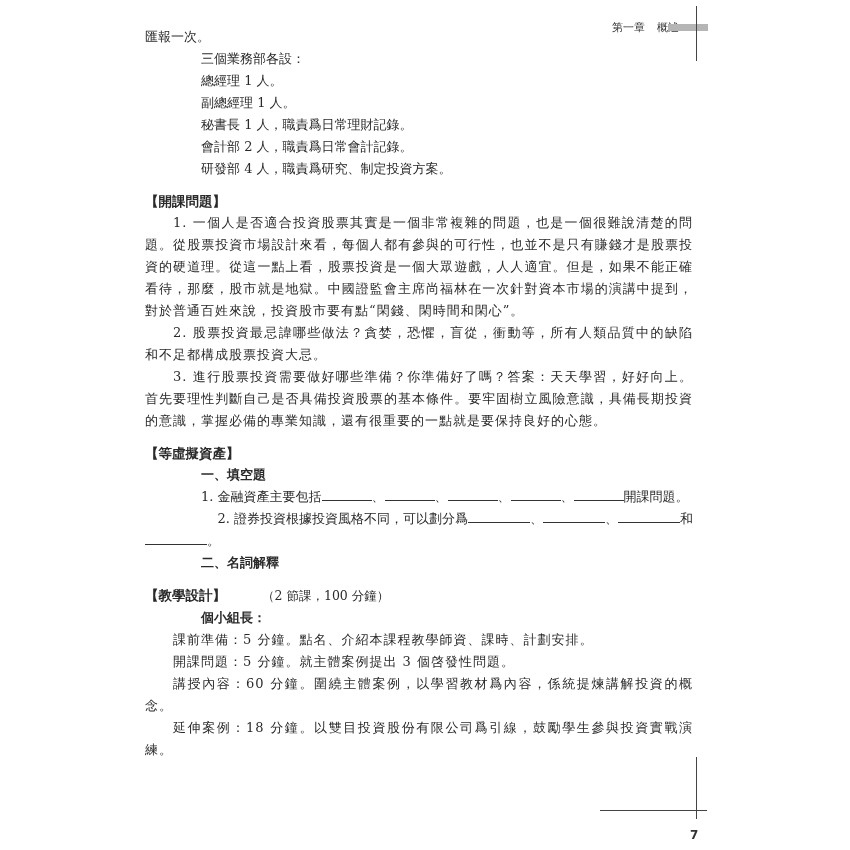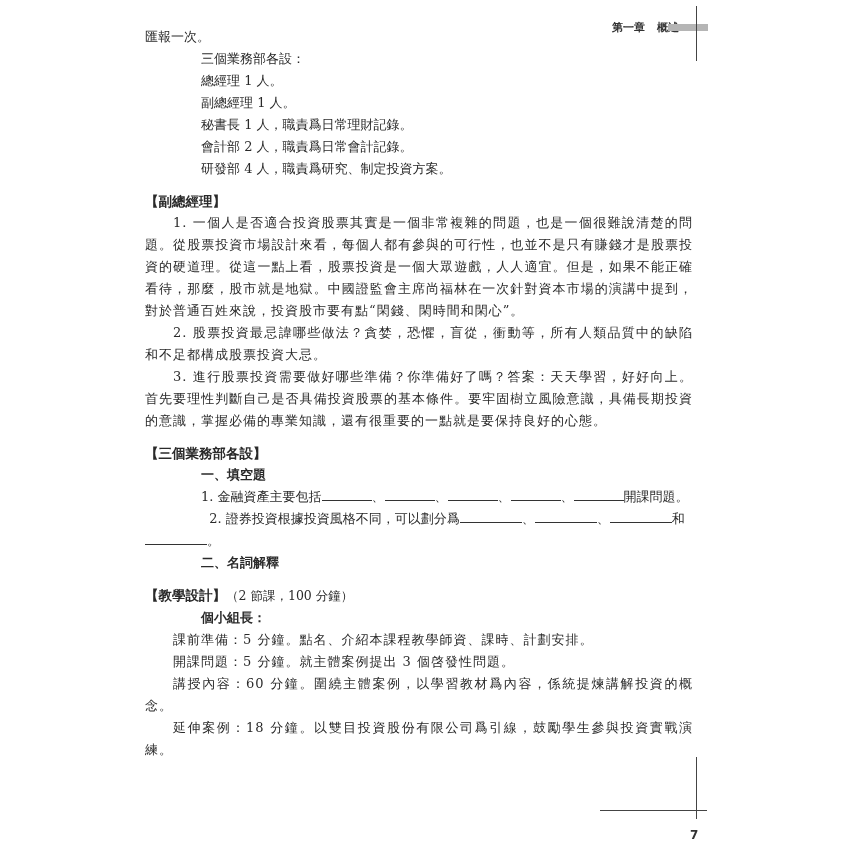--- a/index.html
+++ b/index.html
@@ -2,37 +2,37 @@
 <html><head>
   <meta charset="utf-8">
   <style>
     html, body { margin: 0; padding: 0; }
     body {
       width: 850px; height: 850px; background: #ffffff; position: relative; overflow: hidden;
       font-family: "DejaVu Serif", "Liberation Serif", serif; color: #2a2a2a;
     }
     .running-head {
       position: absolute; top: 20px; left: 612px; display: flex; align-items: flex-start;
-      font-family: "DejaVu Sans", "Liberation Sans", sans-serif; font-size: 11px; font-weight: bold; color: #333;
+      font-family: "DejaVu Sans", "Liberation Sans", sans-serif; font-size: 11px; font-weight: normal; color: #333;
     }
     .running-head .sep { width: 12px; }
     .head-bar { position: absolute; top: 24px; left: 668px; width: 40px; height: 7px; background: #b5b5b5; }
     .head-vline { position: absolute; top: 6px; left: 696px; width: 1px; height: 55px; background: #444; }
     .foot-vline { position: absolute; top: 757px; left: 696px; width: 1px; height: 62px; background: #444; }
     .foot-hline { position: absolute; top: 810px; left: 600px; width: 107px; height: 1px; background: #444; }
     .page-number {
       position: absolute; top: 828px; left: 690px; font-family: "DejaVu Sans", "Liberation Sans", sans-serif;
       font-size: 12px; font-weight: bold; color: #333;
     }
     .body-text { position: absolute; left: 173px; top: 26px; width: 520px; font-size: 13px; line-height: 22px; }
     .line { white-space: nowrap; }
     .ind1 { padding-left: 28px; }
     .para { text-indent: 28px; text-align: justify; letter-spacing: 1px; }
     .heading { font-weight: bold; font-family: "DejaVu Sans", "Liberation Sans", sans-serif; font-size: 13.5px; margin-top: 10px; }
-    .heading .sub { font-weight: normal; font-family: "DejaVu Serif", "Liberation Serif", serif; font-size: 12.5px; }
+    .heading .sub { font-weight: normal; font-family: "DejaVu Serif", "Liberation Serif", serif; font-size: 12.5px; margin-left: 36px; }
     .subhead { padding-left: 28px; font-weight: bold; }
     .blank { display: inline-block; border-bottom: 1px solid #333; height: 14px; vertical-align: baseline; }
     .b1 { width: 50px; } .b2 { width: 62px; }
   </style>
 </head>
 <body>
 
 <div class="running-head">
   <span>第一章</span>
   <span class="sep"></span>
@@ -46,33 +46,33 @@
 
 <div class="body-text">
   <div class="line" style="margin-left:-28px;">匯報一次。</div>
   <div class="line ind1">三個業務部各設：</div>
   <div class="line ind1">總經理 1 人。</div>
   <div class="line ind1">副總經理 1 人。</div>
   <div class="line ind1">秘書長 1 人，職責爲日常理財記錄。</div>
   <div class="line ind1">會計部 2 人，職責爲日常會計記錄。</div>
   <div class="line ind1">研發部 4 人，職責爲研究、制定投資方案。</div>
 
-  <div class="heading" style="margin-left:-28px;">【副總經理】</div>
+  <div class="heading" style="margin-left:-28px;">【開課問題】</div>
   <div style="margin-left:-28px;">
     <div class="para">1. 一個人是否適合投資股票其實是一個非常複雜的問題，也是一個很難說清楚的問題。從股票投資市場設計來看，每個人都有參與的可行性，也並不是只有賺錢才是股票投資的硬道理。從這一點上看，股票投資是一個大眾遊戲，人人適宜。但是，如果不能正確看待，那麼，股市就是地獄。中國證監會主席尚福林在一次針對資本市場的演講中提到，對於普通百姓來說，投資股市要有點“閑錢、閑時間和閑心”。</div>
     <div class="para">2. 股票投資最忌諱哪些做法？貪婪，恐懼，盲從，衝動等，所有人類品質中的缺陷和不足都構成股票投資大忌。</div>
     <div class="para">3. 進行股票投資需要做好哪些準備？你準備好了嗎？答案：天天學習，好好向上。首先要理性判斷自己是否具備投資股票的基本條件。要牢固樹立風險意識，具備長期投資的意識，掌握必備的專業知識，還有很重要的一點就是要保持良好的心態。</div>
   </div>
 
-  <div class="heading" style="margin-left:-28px;">【三個業務部各設】</div>
+  <div class="heading" style="margin-left:-28px;">【等虛擬資產】</div>
   <div class="subhead">一、填空題</div>
   <div class="line ind1">
     <span>1. 金融資產主要包括</span><span class="blank b1"></span><span>、</span><span class="blank b1"></span><span>、</span><span class="blank b1"></span><span>、</span><span class="blank b1"></span><span>、</span><span class="blank b1"></span><span>開課問題。</span>
   </div>
-  <div class="line ind1" style="display:flex;justify-content:center;">
+  <div class="line ind1" style="display:flex;justify-content:flex-end;">
     <span><span>2. 證券投資根據投資風格不同，可以劃分爲</span><span class="blank b2"></span><span>、</span><span class="blank b2"></span><span>、</span><span class="blank b2"></span></span>
     <span>和</span>
   </div>
   <div class="line" style="margin-left:-28px;">
     <span class="blank b2"></span><span>。</span>
   </div>
   <div class="subhead">二、名詞解釋</div>
 
   <div class="heading" style="margin-left:-28px;">
     <span>【教學設計】</span><span class="sub">（2 節課，100 分鐘）</span>

